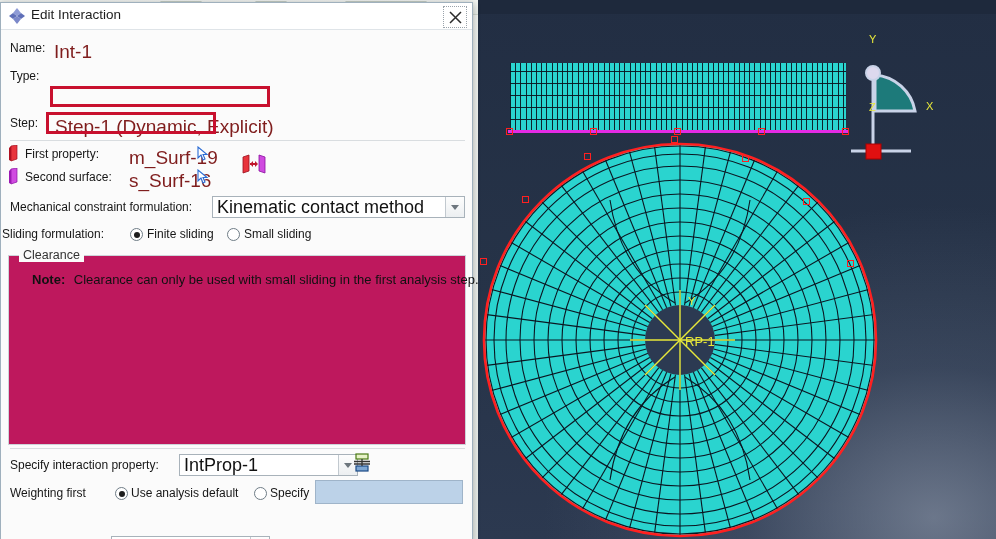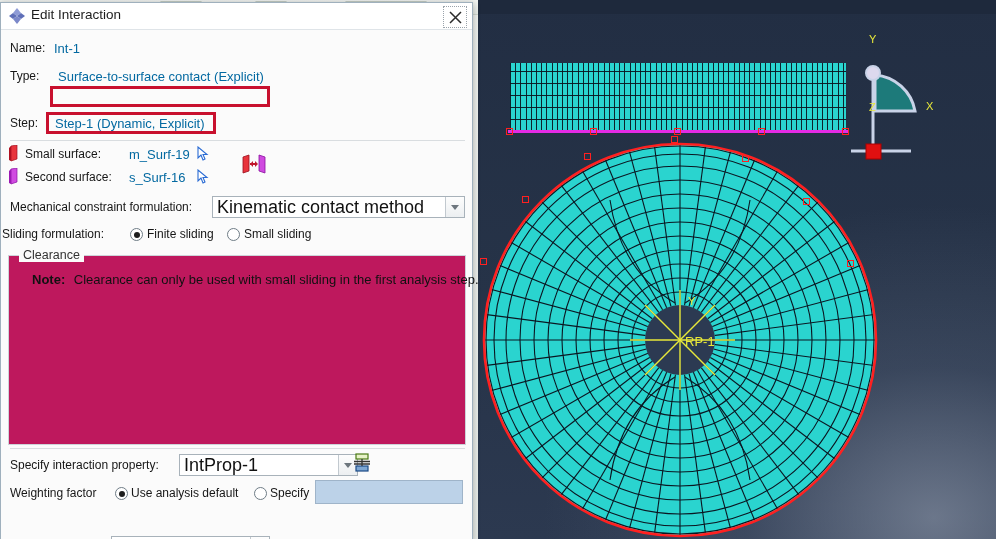--- a/index.html
+++ b/index.html
@@ -86,21 +86,21 @@
     position:absolute;right:5px;top:3px;width:22px;height:20px;
     display:flex;align-items:center;justify-content:center;
     border:1px dotted #9aa3ab;cursor:pointer;background:transparent;
   }
   #close-btn svg{display:block;}
 
   #dlg-body{position:relative;padding:0;height:512px;}
 
   .row{position:absolute;font-size:13px;color:#161616;font-family:"Liberation Sans",sans-serif;}
   .lbl{color:#161616;font-size:12px;white-space:nowrap;}
-  .val{color:#0369a1;font-size:13px;white-space:nowrap;}
+  .val{color:#7f1d1d;font-size:19px;white-space:nowrap;}
 
   .redbox{
     position:absolute;border:3px solid #c8102e;box-sizing:border-box;
     pointer-events:none;
   }
 
   .hr{position:absolute;height:1px;background:#d9dde0;}
 
   
   .surf-ico{position:absolute;width:9px;height:17px;}
@@ -320,34 +320,33 @@
   </div>
 
   <div id="dlg-body">
 
     <div class="faint-wm" style="left:218px;top:226px;">1CAE</div>
 
     <div class="row lbl" style="left:9px;top:11px;">Name:</div>
     <div class="row val" style="left:53px;top:11px;">Int-1</div>
 
     <div class="row lbl" style="left:9px;top:39px;">Type:</div>
-    <div class="row val" style="left:57px;top:39px;">Surface-to-surface contact (Explicit)</div>
     <div class="redbox" style="left:49px;top:56px;width:220px;height:21px;"></div>
 
     <div class="row lbl" style="left:9px;top:86px;">Step:</div>
     <div class="row val" style="left:54px;top:86px;">Step-1 (Dynamic, Explicit)</div>
     <div class="redbox" style="left:45px;top:82px;width:170px;height:22px;"></div>
 
     <div class="hr" style="left:9px;top:110px;width:455px;"></div>
 
     <svg class="surf-ico" style="left:8px;top:115px;" viewBox="0 0 9 17">
       <path d="M2,1 L8,0 L8,14 L2,16 Z" fill="#e8343c" stroke="#a01020" stroke-width="0.7"></path>
       <path d="M0,3 L2,1 L2,16 L0,15 Z" fill="#b01020"></path>
     </svg>
-    <div class="row lbl" style="left:24px;top:117px;">Small surface:</div>
+    <div class="row lbl" style="left:24px;top:117px;">First property:</div>
     <div class="row val" style="left:128px;top:117px;">m_Surf-19</div>
     <svg class="pickcur" style="left:196px;top:116px;" viewBox="0 0 13 15">
       <path d="M1,1 L1,12 L4,9 L6,14 L8,13 L6,8.5 L10,8.5 Z" fill="#ffffff" stroke="#2b6cd4" stroke-width="1.1"></path>
     </svg>
 
     <svg class="surf-ico" style="left:8px;top:138px;" viewBox="0 0 9 17">
       <path d="M2,1 L8,0 L8,14 L2,16 Z" fill="#d04ae0" stroke="#8a10a0" stroke-width="0.7"></path>
       <path d="M0,3 L2,1 L2,16 L0,15 Z" fill="#9c18b4"></path>
     </svg>
     <div class="row lbl" style="left:24px;top:140px;">Second surface:</div>
@@ -395,21 +394,21 @@
           <i></i>
         </span>
     </div>
     <svg class="icon-btn" style="left:352px;top:423px;" width="18" height="20" viewBox="0 0 18 20">
       <rect x="3" y="1" width="12" height="5" fill="#e7f2c8" stroke="#4a7a14" stroke-width="1.2"></rect>
       <rect x="3" y="13" width="12" height="5" fill="#7ea7d4" stroke="#1b4a86" stroke-width="1.2"></rect>
       <path d="M1,8.5 L17,8.5 M1,11 L17,11" stroke="#333" stroke-width="1.3"></path>
       <path d="M9,6 L9,13" stroke="#333" stroke-width="1.3"></path>
     </svg>
 
-    <div class="row lbl" style="left:9px;top:456px;">Weighting factor</div>
+    <div class="row lbl" style="left:9px;top:456px;">Weighting first</div>
     <div class="radio on" style="left:114px;top:457px;"></div>
     <div class="row lbl" style="left:130px;top:456px;">Use analysis default</div>
     <div class="radio" style="left:253px;top:457px;"></div>
     <div class="row lbl" style="left:269px;top:456px;">Specify</div>
     <div class="textbox-blue" style="left:314px;top:450px;width:148px;height:24px;"></div>
 
     <div class="combo" style="left:110px;top:506px;width:159px;height:23px;">
 
       <span class="arrow"></span>
     </div>

